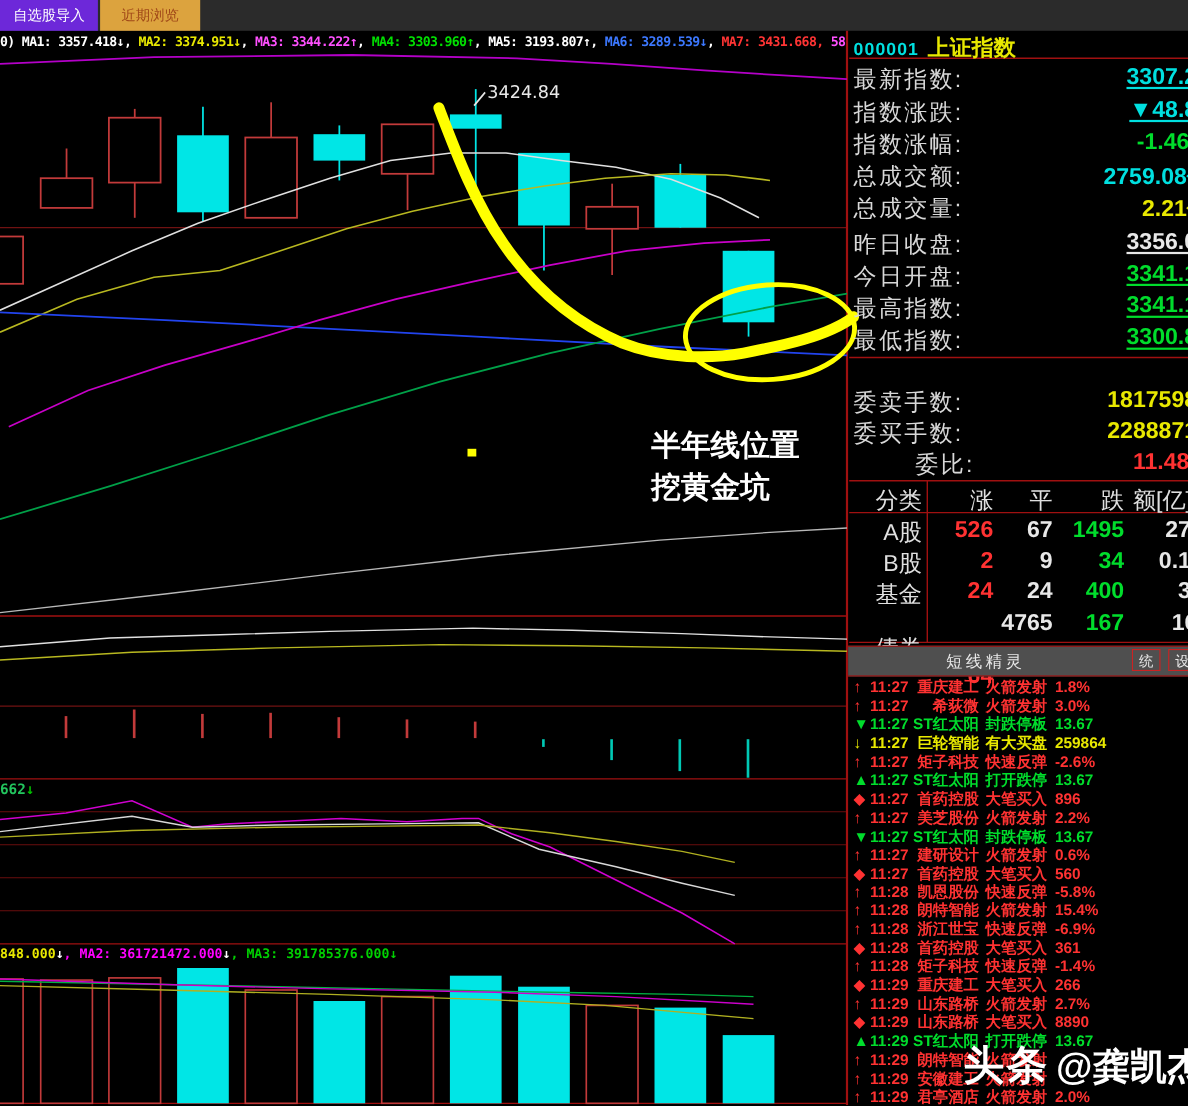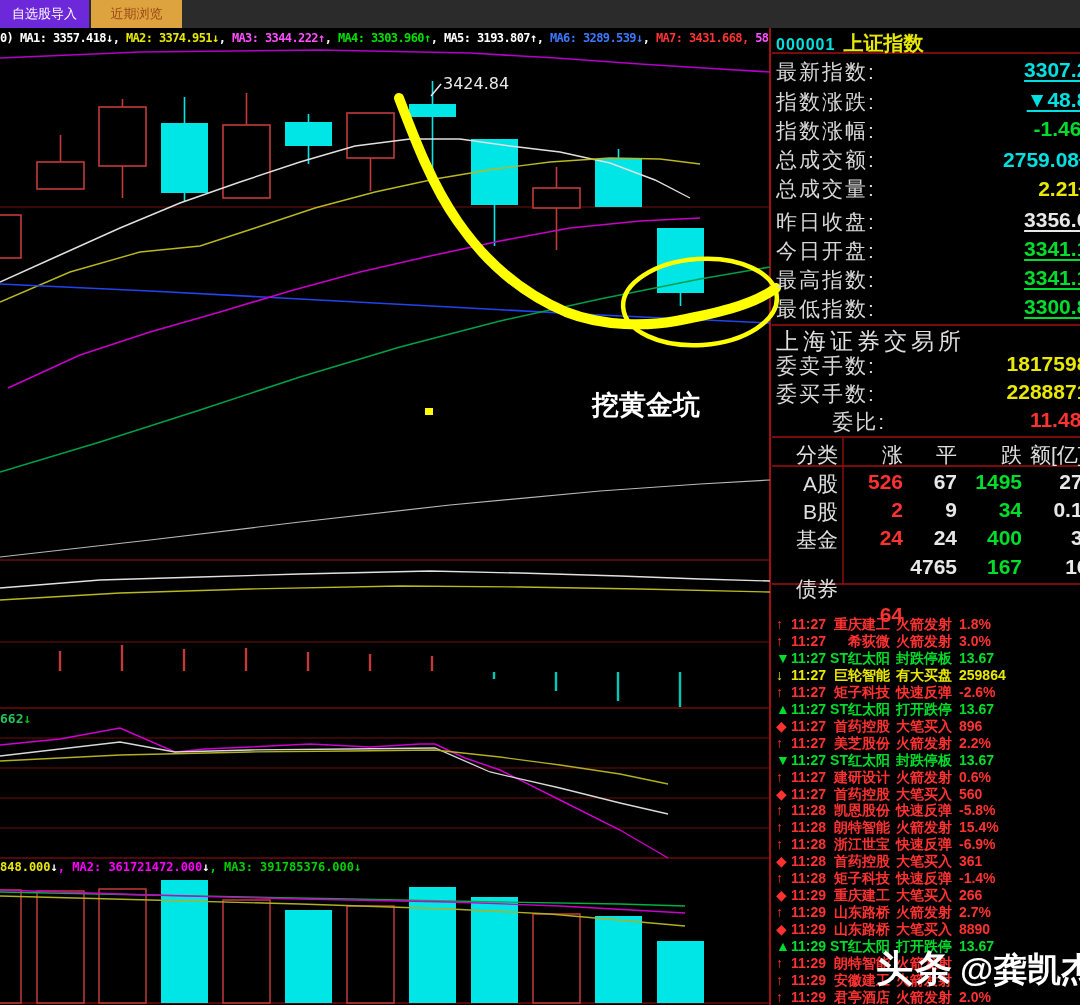--- a/index.html
+++ b/index.html
@@ -147,20 +147,21 @@
       <path d="M 399,98 C 415,140 432,185 458,222 C 490,268 528,296 566,312 C 604,327 648,326 676,321 C 712,314 752,306 776,288" fill="none" stroke="#ffff00" stroke-width="10" stroke-linecap="round"></path>
       <ellipse cx="700" cy="302" rx="77" ry="43" fill="none" stroke="#ffff00" stroke-width="4.5" transform="rotate(-4 700 302)"></ellipse>
       <line x1="431" y1="96" x2="441" y2="84" stroke="#e8e8e8" stroke-width="1.5"></line>
     </svg>
 
   <div class="mline" id="ma-line"><span style="color: rgb(255, 255, 255);">0) </span><span style="color: rgb(255, 255, 255);">MA1: 3357.418↓</span><span style="color: rgb(255, 255, 255);">, </span><span style="color: rgb(232, 232, 0);">MA2: 3374.951↓</span><span style="color: rgb(255, 255, 255);">, </span><span style="color: rgb(255, 80, 255);">MA3: 3344.222↑</span><span style="color: rgb(255, 255, 255);">, </span><span style="color: rgb(0, 224, 0);">MA4: 3303.960↑</span><span style="color: rgb(255, 255, 255);">, </span><span style="color: rgb(255, 255, 255);">MA5: 3193.807↑</span><span style="color: rgb(255, 255, 255);">, </span><span style="color: rgb(60, 120, 255);">MA6: 3289.539↓</span><span style="color: rgb(255, 255, 255);">, </span><span style="color: rgb(255, 52, 52);">MA7: 3431.668,</span><span style="color: rgb(255, 80, 255);"> 58</span></div>
   <div class="mline" id="p3-label"><span style="color: #22c55e;">662</span><span style="color: rgb(0, 192, 0);">↓</span></div>
   <div class="mline" id="vol-label"><span style="color: rgb(232, 232, 0);">848.000</span><span style="color: rgb(255, 255, 255);">↓</span><span style="color: rgb(255, 0, 255);">, MA2: 361721472.000</span><span style="color: rgb(255, 255, 255);">↓</span><span style="color: rgb(0, 208, 0);">, MA3: 391785376.000</span><span style="color: rgb(0, 208, 0);">↓</span></div>
 
   <div class="annotation">
+    <div>半年线位置</div>
     <div>挖黄金坑</div>
   </div>
   <div class="callout">3424.84</div>
 
   <div class="rp-header">
     <span class="rp-code">000001</span><span class="rp-name">上证指数</span>
   </div>
   <div id="quote-rows">
       <div class="qrow" style="top: 58px;">
         <span class="ql">最新指数:</span>
@@ -192,21 +193,20 @@
       </div>
       <div class="qrow" style="top: 266px;">
         <span class="ql">最高指数:</span>
         <span class="qv u" style="color: rgb(0, 221, 44);">3341.10</span>
       </div>
       <div class="qrow" style="top: 295px;">
         <span class="ql">最低指数:</span>
         <span class="qv u" style="color: rgb(0, 221, 44);">3300.87</span>
       </div>
     </div>
-  <div class="exchange">上海证券交易所</div>
   <div id="committee-rows">
       <div class="qrow" style="top: 352px;">
         <span class="ql">委卖手数:</span>
         <span class="qv" style="color: rgb(232, 232, 0);">18175984</span>
       </div>
       <div class="qrow" style="top: 380px;">
         <span class="ql">委买手数:</span>
         <span class="qv" style="color: rgb(232, 232, 0);">22888712</span>
       </div>
       <div class="qrow" style="top: 408px;">
@@ -245,20 +245,25 @@
       </div>
       <div class="crow" style="top: 555px;">
         <span class="c c0" style="color: rgb(224, 224, 224); margin-top: 20px;">债券</span>
         <span class="c c1" style="color: rgb(255, 50, 50); margin-top: 48px;">64</span>
         <span class="c c2" style="color: rgb(232, 232, 232);">4765</span>
         <span class="c c3" style="color: rgb(0, 221, 44);">167</span>
         <span class="c c4" style="color: rgb(232, 232, 232);">16.4</span>
       </div>
     </div>
 
+  <div class="sl-bar">
+    <div class="sl-title">短线精灵</div>
+    <button class="sl-btn" style="left:258px">统</button>
+    <button class="sl-btn" style="left:291px">设</button>
+  </div>
   <div id="sl-list">
       <div class="sl-row" style="top: 616px; color: rgb(255, 50, 50);">
         <span class="sl-ar">↑</span>
         <span class="sl-t">11:27</span>
         <span class="sl-n">重庆建工</span>
         <span class="sl-a">火箭发射</span>
         <span class="sl-v">1.8%</span>
       </div>
       <div class="sl-row" style="top: 632.95px; color: rgb(255, 50, 50);">
         <span class="sl-ar">↑</span>

